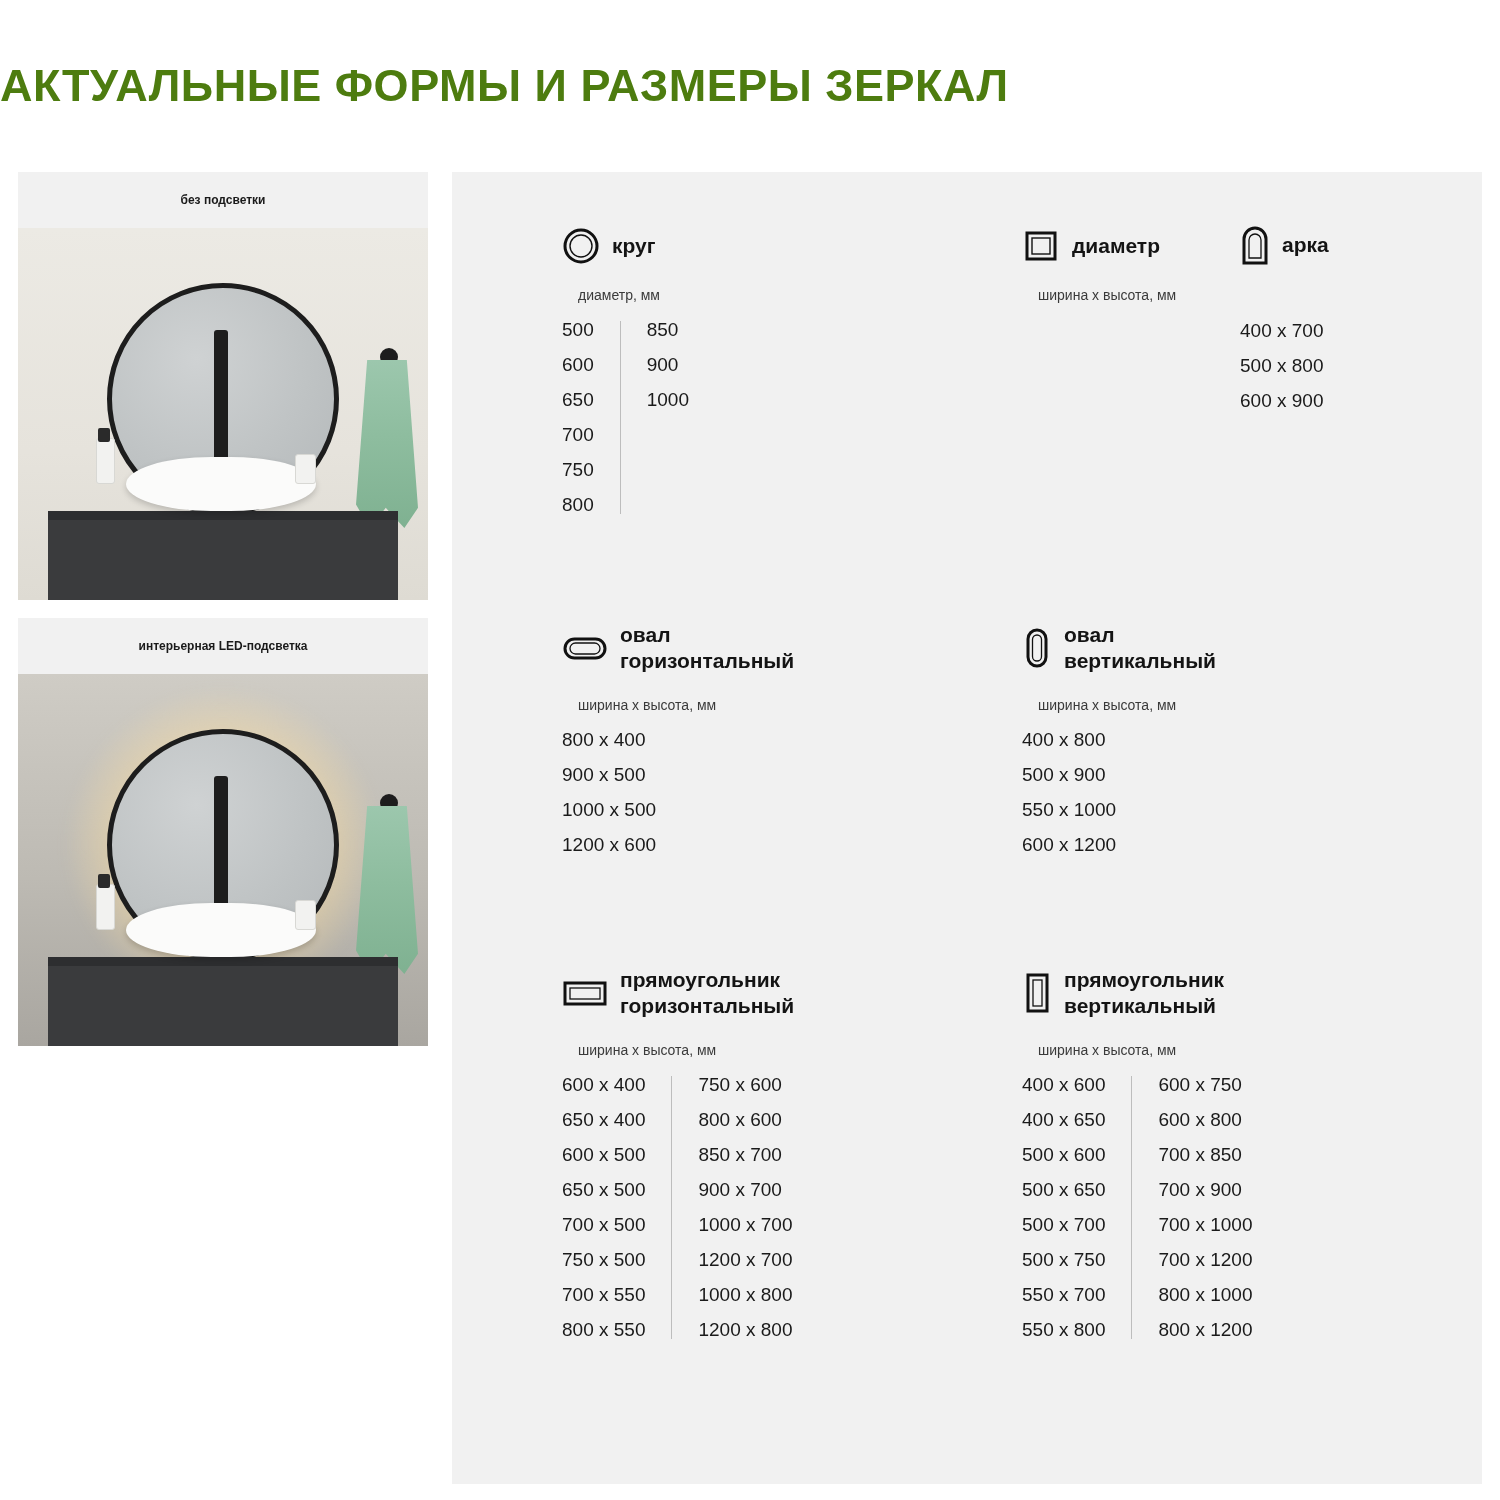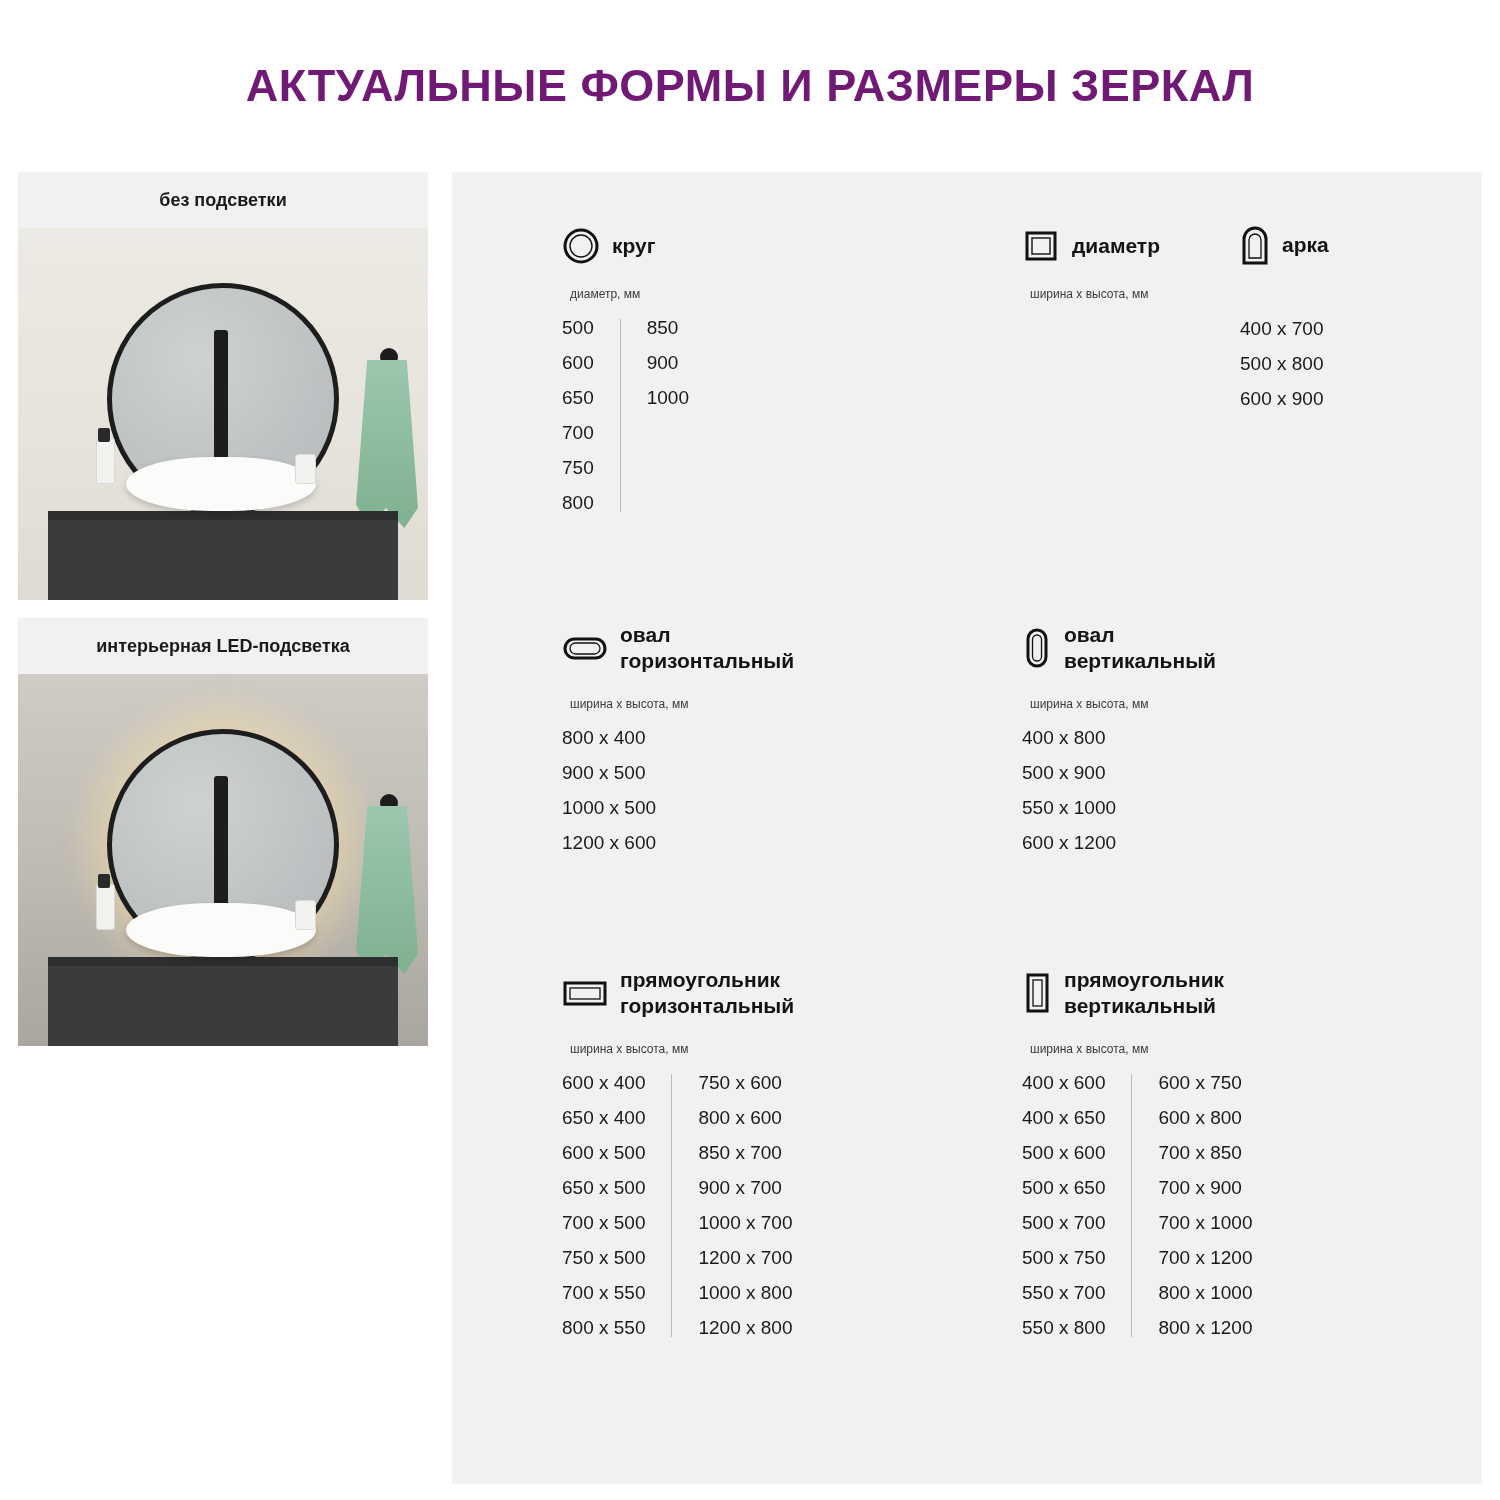--- a/index.html
+++ b/index.html
@@ -14,44 +14,43 @@
     color: #1a1a1a;
     position: relative;
     overflow: hidden;
   }
 
   .page-title {
     position: absolute;
     top: 60px;
     left: 0;
     width: 1500px;
-    text-align: center;
     font-size: 45px;
     font-weight: bold;
     letter-spacing: 0.5px;
-    color: #701a75;
+    color: #4d7c0f;
   }
 
   
   .left-col {
     position: absolute;
     left: 18px;
     top: 172px;
     width: 410px;
   }
   .photo-card {
     width: 410px;
     margin-bottom: 18px;
   }
   .photo-caption {
     background: #f1f1f1;
     height: 56px;
     line-height: 56px;
     text-align: center;
-    font-size: 18px;
+    font-size: 12px;
     font-weight: bold;
     color: #1a1a1a;
   }
   .photo {
     width: 410px;
     height: 372px;
     position: relative;
     overflow: hidden;
   }
 
@@ -202,23 +201,23 @@
     gap: 12px;
     margin-bottom: 10px;
   }
   .shape-title {
     font-size: 21px;
     font-weight: bold;
     line-height: 1.25;
     color: #141414;
   }
   .units {
-    font-size: 12px;
+    font-size: 14px;
     color: #3a3a3a;
-    margin: 22px 0 16px 8px;
+    margin: 22px 0 16px 16px;
   }
   .cols {
     display: flex;
   }
   .vcol {
     display: flex;
     flex-direction: column;
     gap: 13px;
     font-size: 19px;
     color: #1a1a1a;

